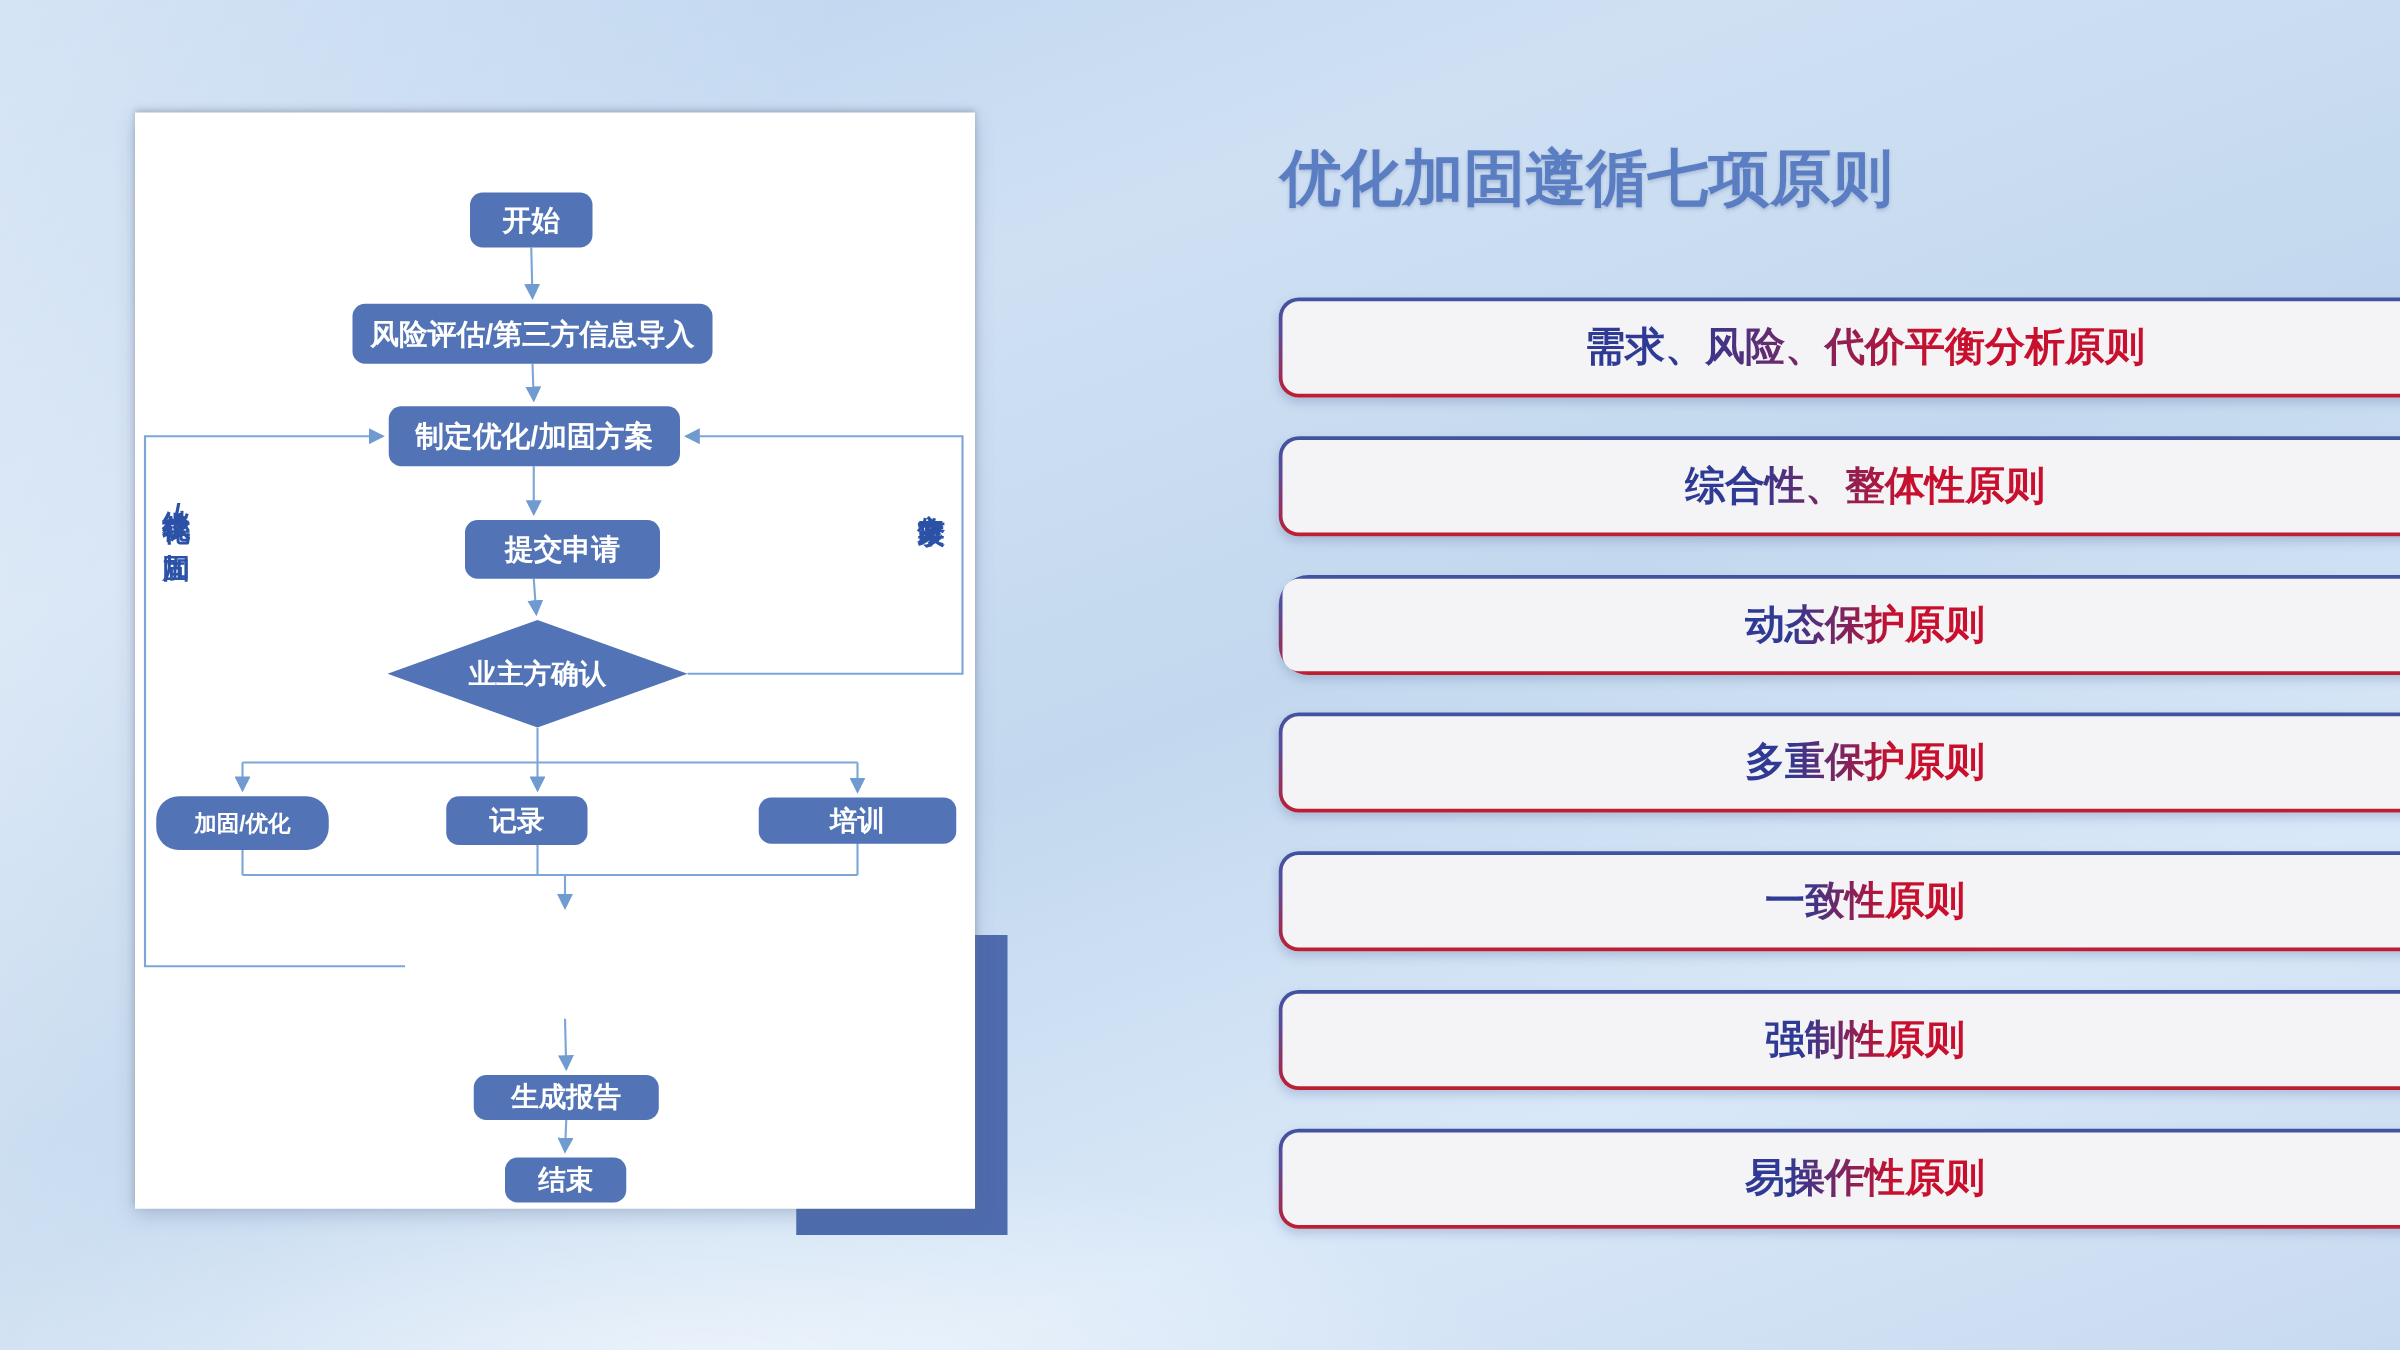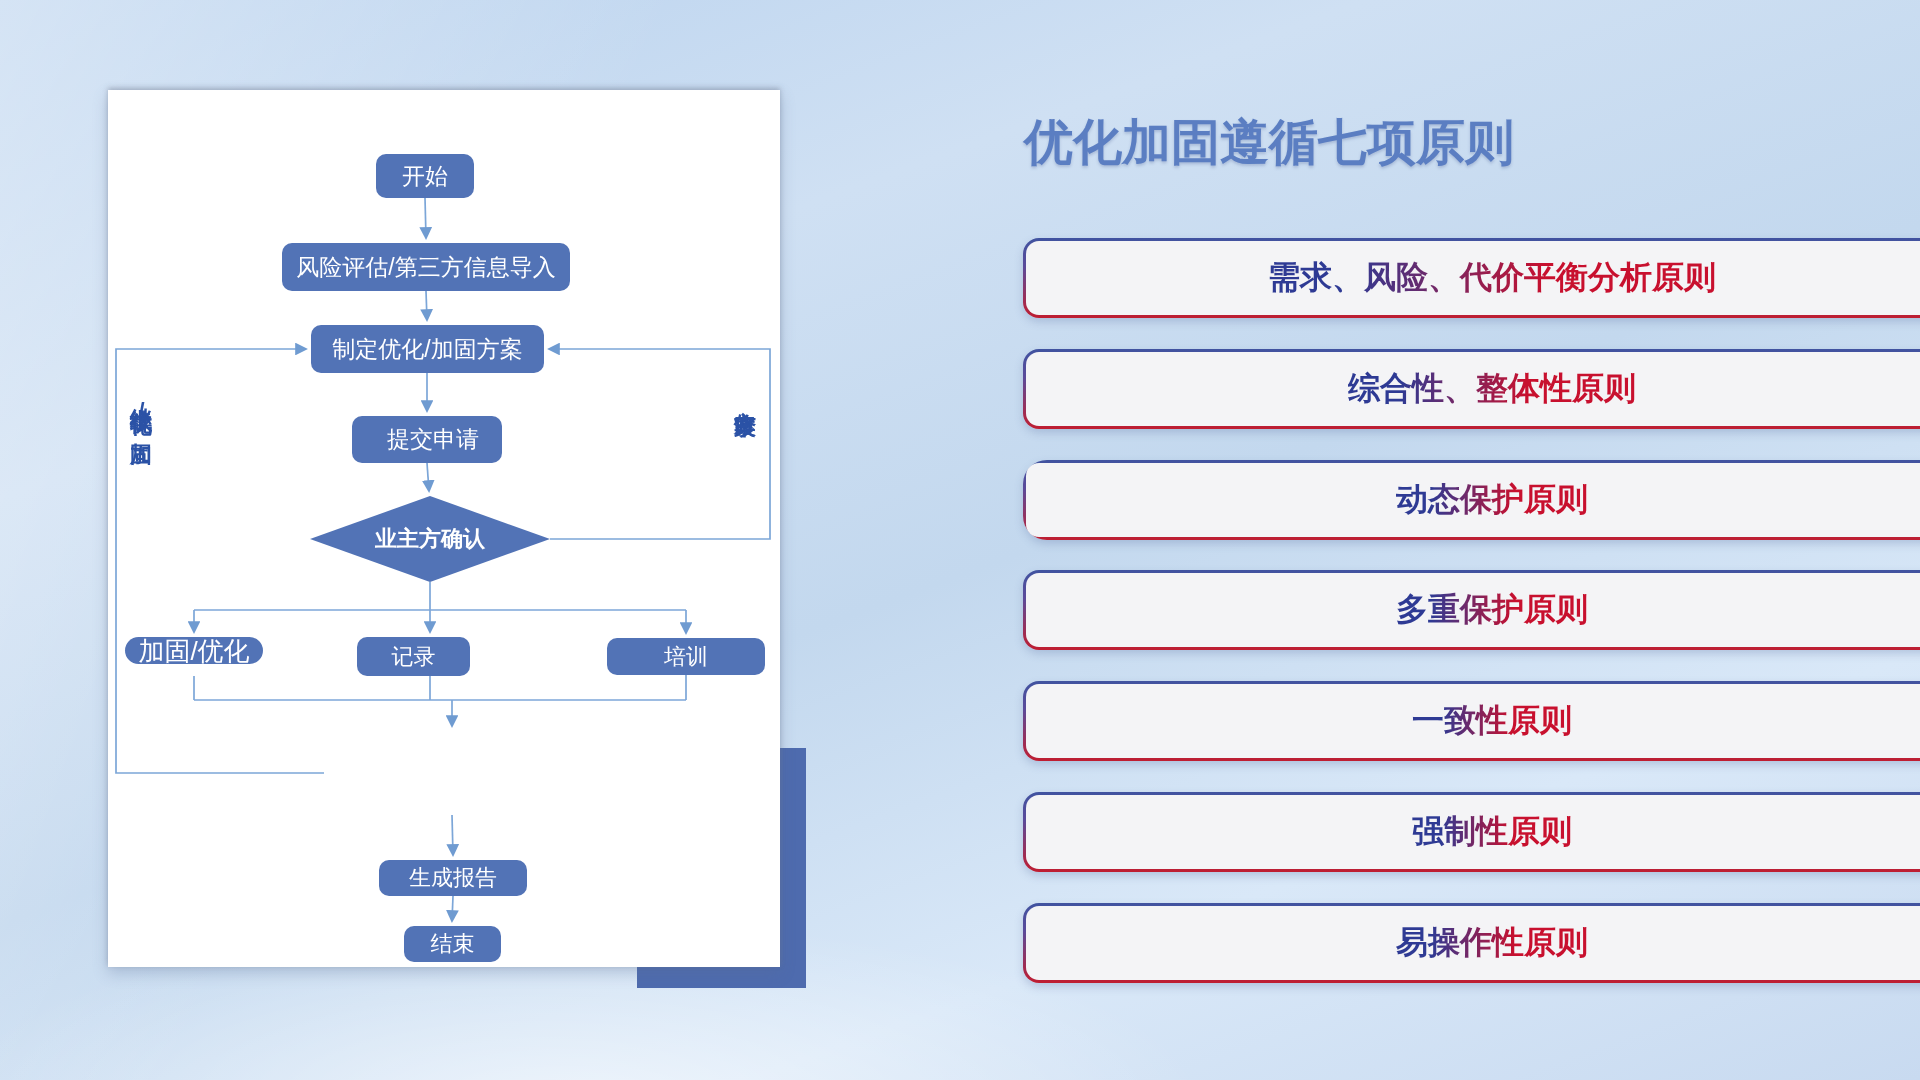--- a/index.html
+++ b/index.html
@@ -20,21 +20,21 @@
   }
   .card{
     position:absolute;left:108px;top:90px;width:672px;height:877px;
     background:#ffffff;
     box-shadow:0 -2px 5px rgba(110,120,140,.45), 0 6px 14px rgba(90,110,150,.30);
   }
   svg.connectors{position:absolute;left:0;top:0;width:672px;height:877px;}
 
   .node{
     position:absolute;display:flex;align-items:center;justify-content:center;
-    background:#5273b6;color:#ffffff;font-weight:normal;
+    background:#5273b6;color:#ffffff;font-weight:bold;
     border-radius:10px;font-size:23px;line-height:1;white-space:nowrap;
   }
   .diamond{
     position:absolute;display:flex;align-items:center;justify-content:center;
     background:#5273b6;color:#ffffff;font-weight:bold;font-size:22px;white-space:nowrap;
     clip-path:polygon(50% 0%,100% 50%,50% 100%,0% 50%);
   }
   .vlabel{
     position:absolute;writing-mode:vertical-rl;text-orientation:upright;
     color:#2b52a6;font-weight:bold;font-size:22px;letter-spacing:2px;line-height:1;
@@ -102,27 +102,27 @@
         <path d="M442,449 L662,449 L662,259 L441,259" marker-end="url(#arr)"></path>
       </g>
     </svg>
 
     <div class="node" style="left:268px;top:64px;width:98px;height:44px;">开始</div>
 
     <div class="node" style="left:174px;top:153px;width:288px;height:48px;">风险评估/第三方信息导入</div>
 
     <div class="node" style="left:203px;top:235px;width:233px;height:48px;">制定优化/加固方案</div>
 
-    <div class="node" style="left:244px;top:326px;width:138px;height:47px;padding-left:12px;">提交申请</div>
+    <div class="node" style="left:264px;top:326px;width:156px;height:47px;">提交申请</div>
 
     <div class="diamond" style="left:202px;top:406px;width:240px;height:86px;">
       <span>业主方确认</span>
     </div>
 
-    <div class="node" style="left:17px;top:547px;width:138px;height:27px;font-size:26px;border-radius:18px;">加固/优化</div>
+    <div class="node" style="left:17px;top:547px;width:138px;height:43px;font-size:18px;border-radius:18px;">加固/优化</div>
 
     <div class="node" style="left:249px;top:547px;width:113px;height:39px;font-size:22px;">记录</div>
 
     <div class="node" style="left:499px;top:548px;width:158px;height:37px;font-size:22px;">培训</div>
 
 
     <div class="node" style="left:271px;top:770px;width:148px;height:36px;font-size:22px;">生成报告</div>
 
     <div class="node" style="left:296px;top:836px;width:97px;height:36px;font-size:22px;">结束</div>
 

